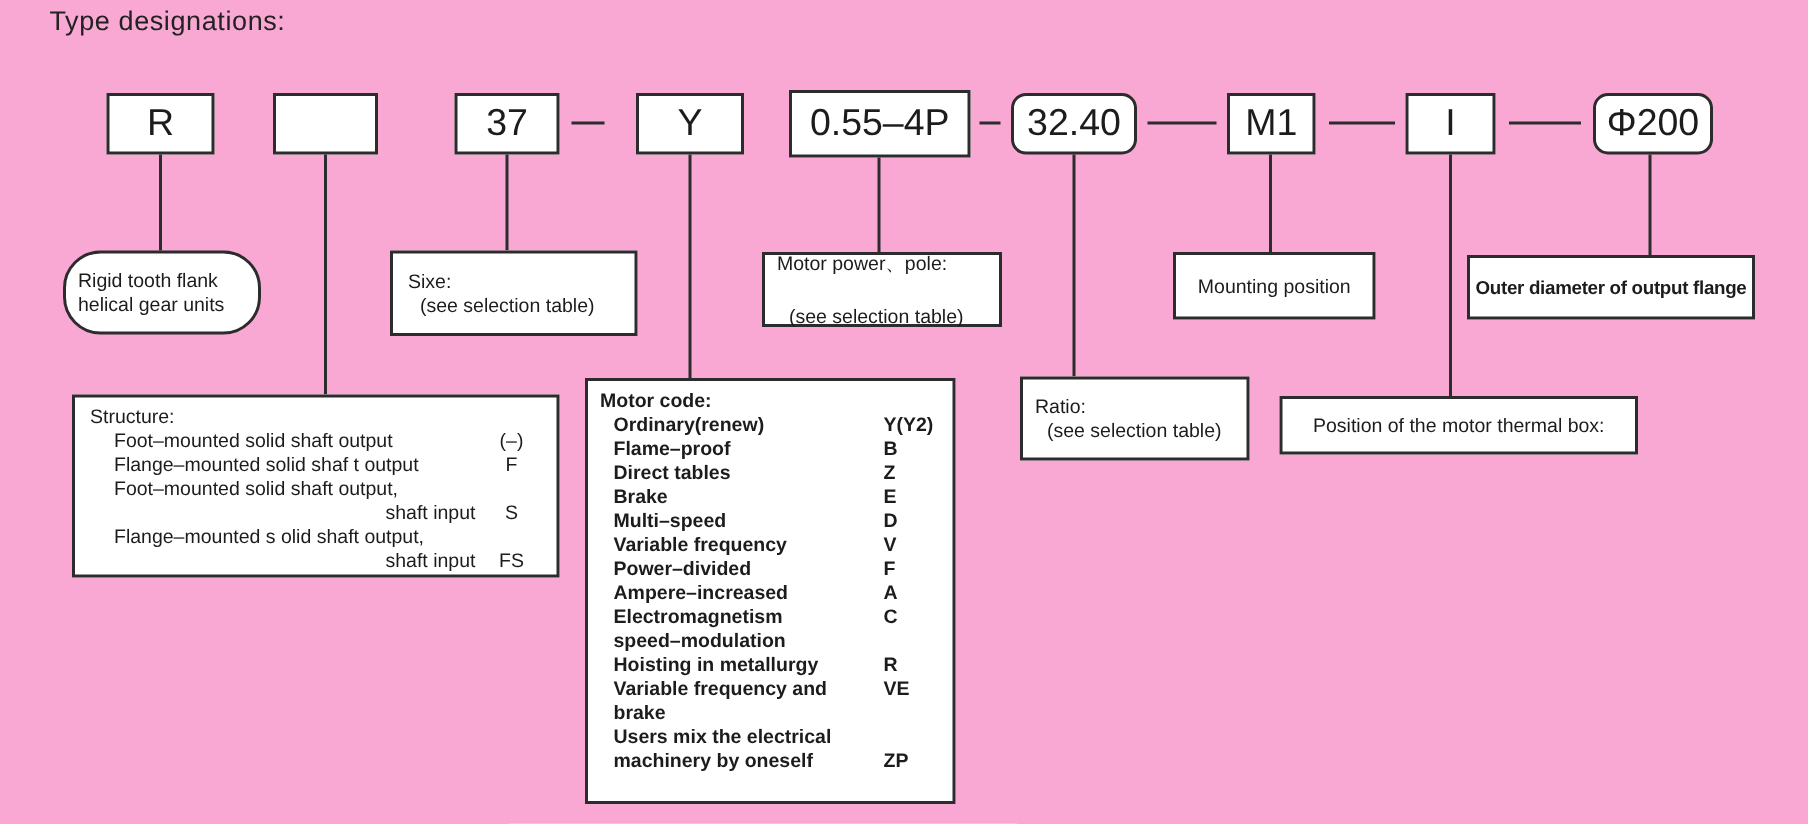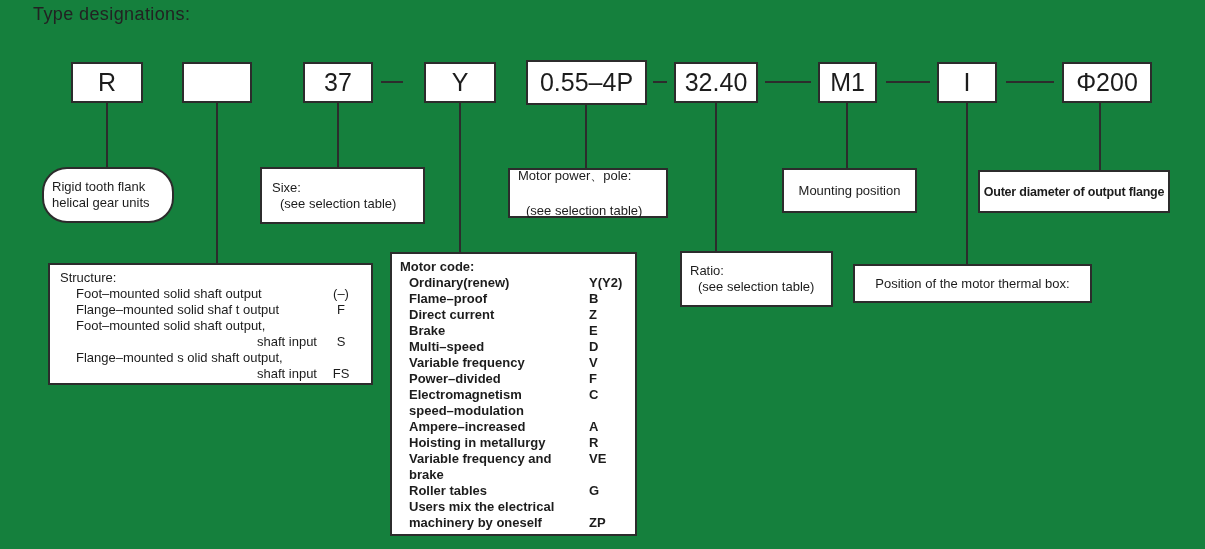--- a/index.html
+++ b/index.html
@@ -1,17 +1,17 @@
 <!DOCTYPE html>
 <html><head>
 <meta charset="utf-8">
 <style>
   * { margin:0; padding:0; box-sizing:border-box; }
   body { background:#fff; font-family:"Liberation Sans","DejaVu Sans",sans-serif; color:#1c1c1c; }
-  #canvas { position:relative; width:1205px; height:549px; background:#15803d; overflow:hidden; }
+  #canvas { position:relative; width:1205px; height:549px; background:#f9a8d4; overflow:hidden; }
 
   .page-title { position:absolute; left:33px; top:4px; font-size:18px; letter-spacing:.4px; color:#222; }
 
   .code-box { position:absolute; top:62px; height:41px; border:2px solid #2c2c2c; background:#fff;
               display:flex; align-items:center; justify-content:center; font-size:25px; color:#1c1c1c; }
 
   .vline { position:absolute; width:2px; background:#2c2c2c; }
   .hline { position:absolute; height:2px; background:#2c2c2c; top:81px; }
 
   .desc { position:absolute; border:2px solid #2c2c2c; background:#fff; font-size:13px; line-height:16px; color:#1c1c1c; }
@@ -42,24 +42,24 @@
 
 <div id="canvas">
 
   <div class="page-title">Type designations:</div>
 
   <div class="code-box" style="left:71px;width:72px;">R</div>
   <div class="code-box" style="left:182px;width:70px;"></div>
   <div class="code-box" style="left:303px;width:70px;">37</div>
   <div class="code-box" style="left:424px;width:72px;">Y</div>
   <div class="code-box" style="left:526px;width:121px;top:60px;height:45px;">0.55–4P</div>
-  <div class="code-box" style="left:674px;width:84px;">32.40</div>
+  <div class="code-box" style="left:674px;width:84px;border-radius:10px;">32.40</div>
   <div class="code-box" style="left:818px;width:59px;">M1</div>
   <div class="code-box" style="left:937px;width:60px;">I</div>
-  <div class="code-box" style="left:1062px;width:90px;">Φ200</div>
+  <div class="code-box" style="left:1062px;width:80px;border-radius:10px;">Φ200</div>
 
   <div class="hline" style="left:381px;width:22px;"></div>
   <div class="hline" style="left:653px;width:14px;"></div>
   <div class="hline" style="left:765px;width:46px;"></div>
   <div class="hline" style="left:886px;width:44px;"></div>
   <div class="hline" style="left:1006px;width:48px;"></div>
 
   <div class="vline" style="left:106px;top:103px;height:64px;"></div>
   <div class="vline" style="left:216px;top:103px;height:160px;"></div>
   <div class="vline" style="left:337px;top:103px;height:64px;"></div>
@@ -134,58 +134,54 @@
     <div class="heading">Motor code:</div>
     <div class="m-row">
       <span class="lab">Ordinary(renew)</span>
       <span class="cod">Y(Y2)</span>
     </div>
     <div class="m-row">
       <span class="lab">Flame–proof</span>
       <span class="cod">B</span>
     </div>
     <div class="m-row">
-      <span class="lab">Direct current</span>
+      <span class="lab">Direct tables</span>
       <span class="cod">Z</span>
     </div>
     <div class="m-row">
       <span class="lab">Brake</span>
       <span class="cod">E</span>
     </div>
     <div class="m-row">
       <span class="lab">Multi–speed</span>
       <span class="cod">D</span>
     </div>
     <div class="m-row">
       <span class="lab">Variable frequency</span>
       <span class="cod">V</span>
     </div>
     <div class="m-row">
       <span class="lab">Power–divided</span>
       <span class="cod">F</span>
     </div>
     <div class="m-row">
+      <span class="lab">Ampere–increased</span>
+      <span class="cod">A</span>
+    </div>
+    <div class="m-row">
       <span class="lab">Electromagnetism speed–modulation</span>
       <span class="cod">C</span>
-    </div>
-    <div class="m-row">
-      <span class="lab">Ampere–increased</span>
-      <span class="cod">A</span>
     </div>
     <div class="m-row">
       <span class="lab">Hoisting in metallurgy</span>
       <span class="cod">R</span>
     </div>
     <div class="m-row">
       <span class="lab">Variable frequency and brake</span>
       <span class="cod">VE</span>
-    </div>
-    <div class="m-row">
-      <span class="lab">Roller tables</span>
-      <span class="cod">G</span>
     </div>
     <div class="m-row bottom">
       <span class="lab">Users mix the electrical machinery by oneself</span>
       <span class="cod">ZP</span>
     </div>
   </div>
 
 </div>
 
 </body></html>

